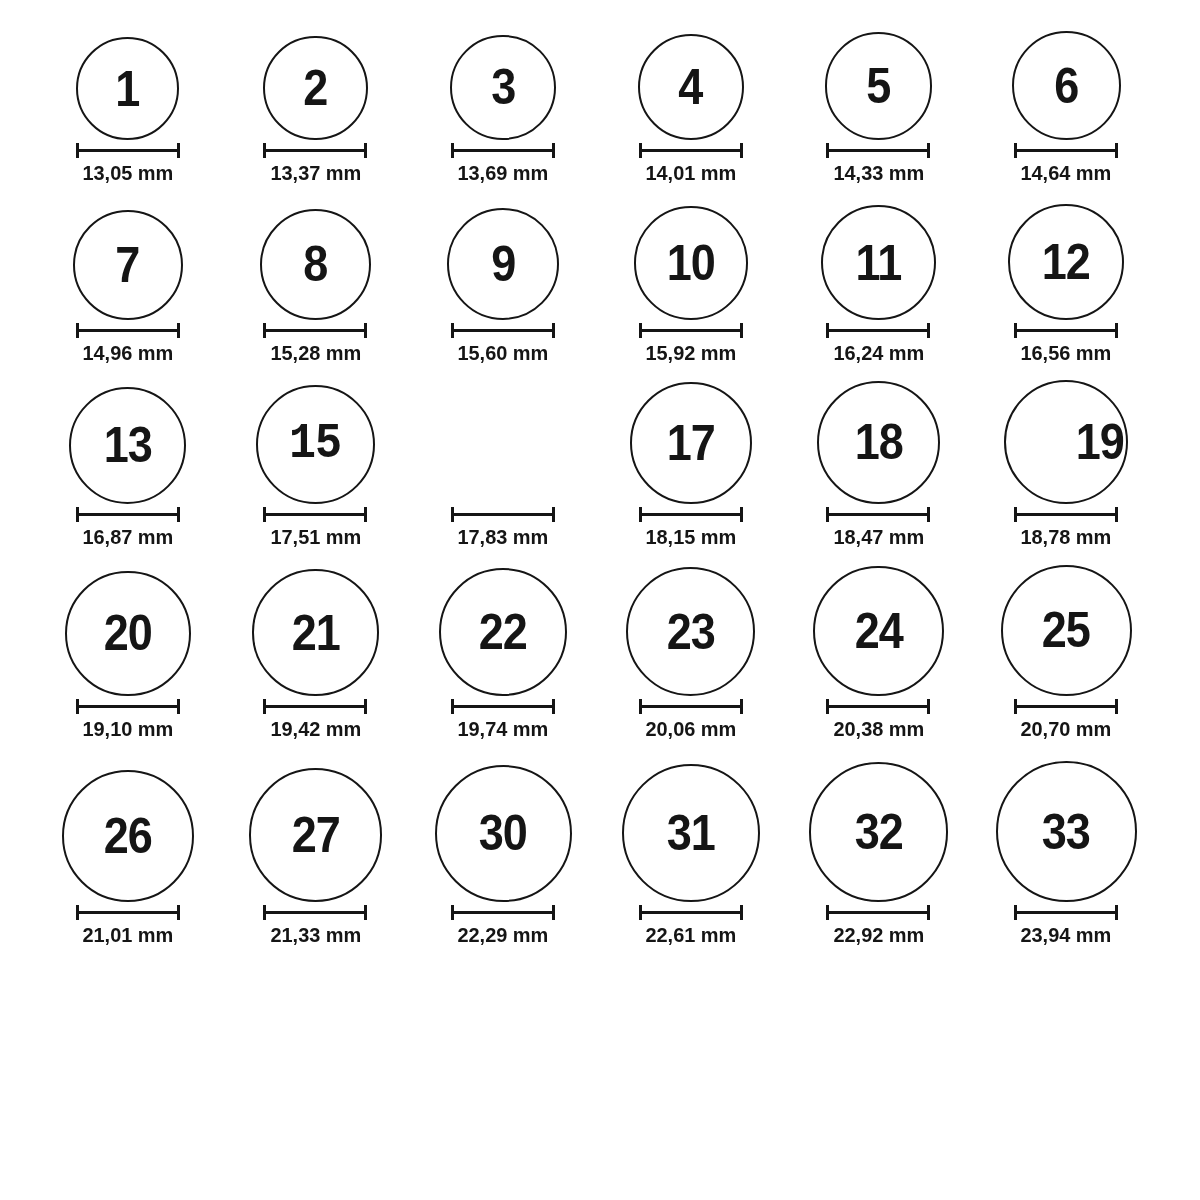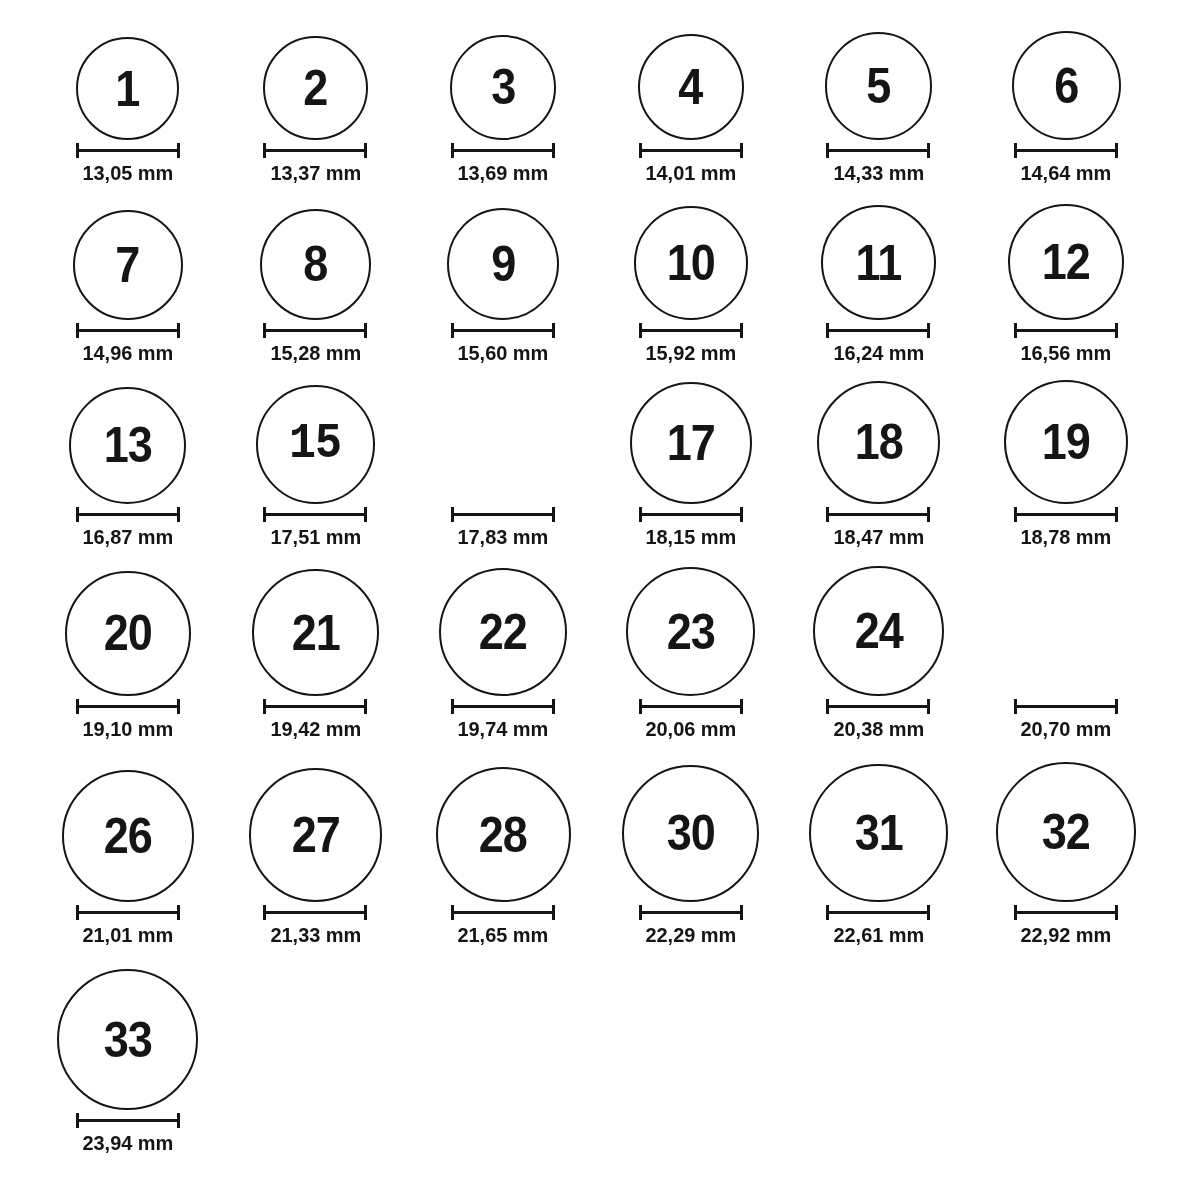--- a/index.html
+++ b/index.html
@@ -205,21 +205,21 @@
 
   <div class="cell">
     <div class="circle" style="width: 123.1px; height: 123.1px;">
       <span class="num">18</span>
     </div>
     <div class="dimline"></div>
     <div class="label">18,47 mm</div>
   </div>
 
   <div class="cell">
-    <div class="circle" style="width: 124.2px; height: 124.2px;">
+    <div class="circle" style="width: 124.2px; height: 124.2px; justify-content: flex-end;">
       <span class="num">19</span>
     </div>
     <div class="dimline"></div>
     <div class="label">18,78 mm</div>
   </div>
 
   <div class="cell">
     <div class="circle" style="width: 125.4px; height: 125.4px;">
       <span class="num">20</span>
     </div>
@@ -253,47 +253,43 @@
 
   <div class="cell">
     <div class="circle" style="width: 130.1px; height: 130.1px;">
       <span class="num">24</span>
     </div>
     <div class="dimline"></div>
     <div class="label">20,38 mm</div>
   </div>
 
   <div class="cell">
+    <div class="circle" style="width: 131.3px; height: 131.3px;">
+      <span class="num">25</span>
+    </div>
     <div class="dimline"></div>
     <div class="label">20,70 mm</div>
   </div>
 
   <div class="cell">
     <div class="circle" style="width: 132.5px; height: 132.5px; text-align: center;">
       <span class="num">26</span>
     </div>
     <div class="dimline"></div>
     <div class="label">21,01 mm</div>
   </div>
 
   <div class="cell">
     <div class="circle" style="width: 133.7px; height: 133.7px;">
       <span class="num">27</span>
     </div>
     <div class="dimline"></div>
     <div class="label">21,33 mm</div>
   </div>
 
-  <div class="cell">
-    <div class="circle" style="width: 134.9px; height: 134.9px;">
-      <span class="num">28</span>
-    </div>
-    <div class="dimline"></div>
-    <div class="label">21,65 mm</div>
-  </div>
 
 
   <div class="cell">
     <div class="circle" style="width: 137.2px; height: 137.2px;">
       <span class="num">30</span>
     </div>
     <div class="dimline"></div>
     <div class="label">22,29 mm</div>
   </div>
 

